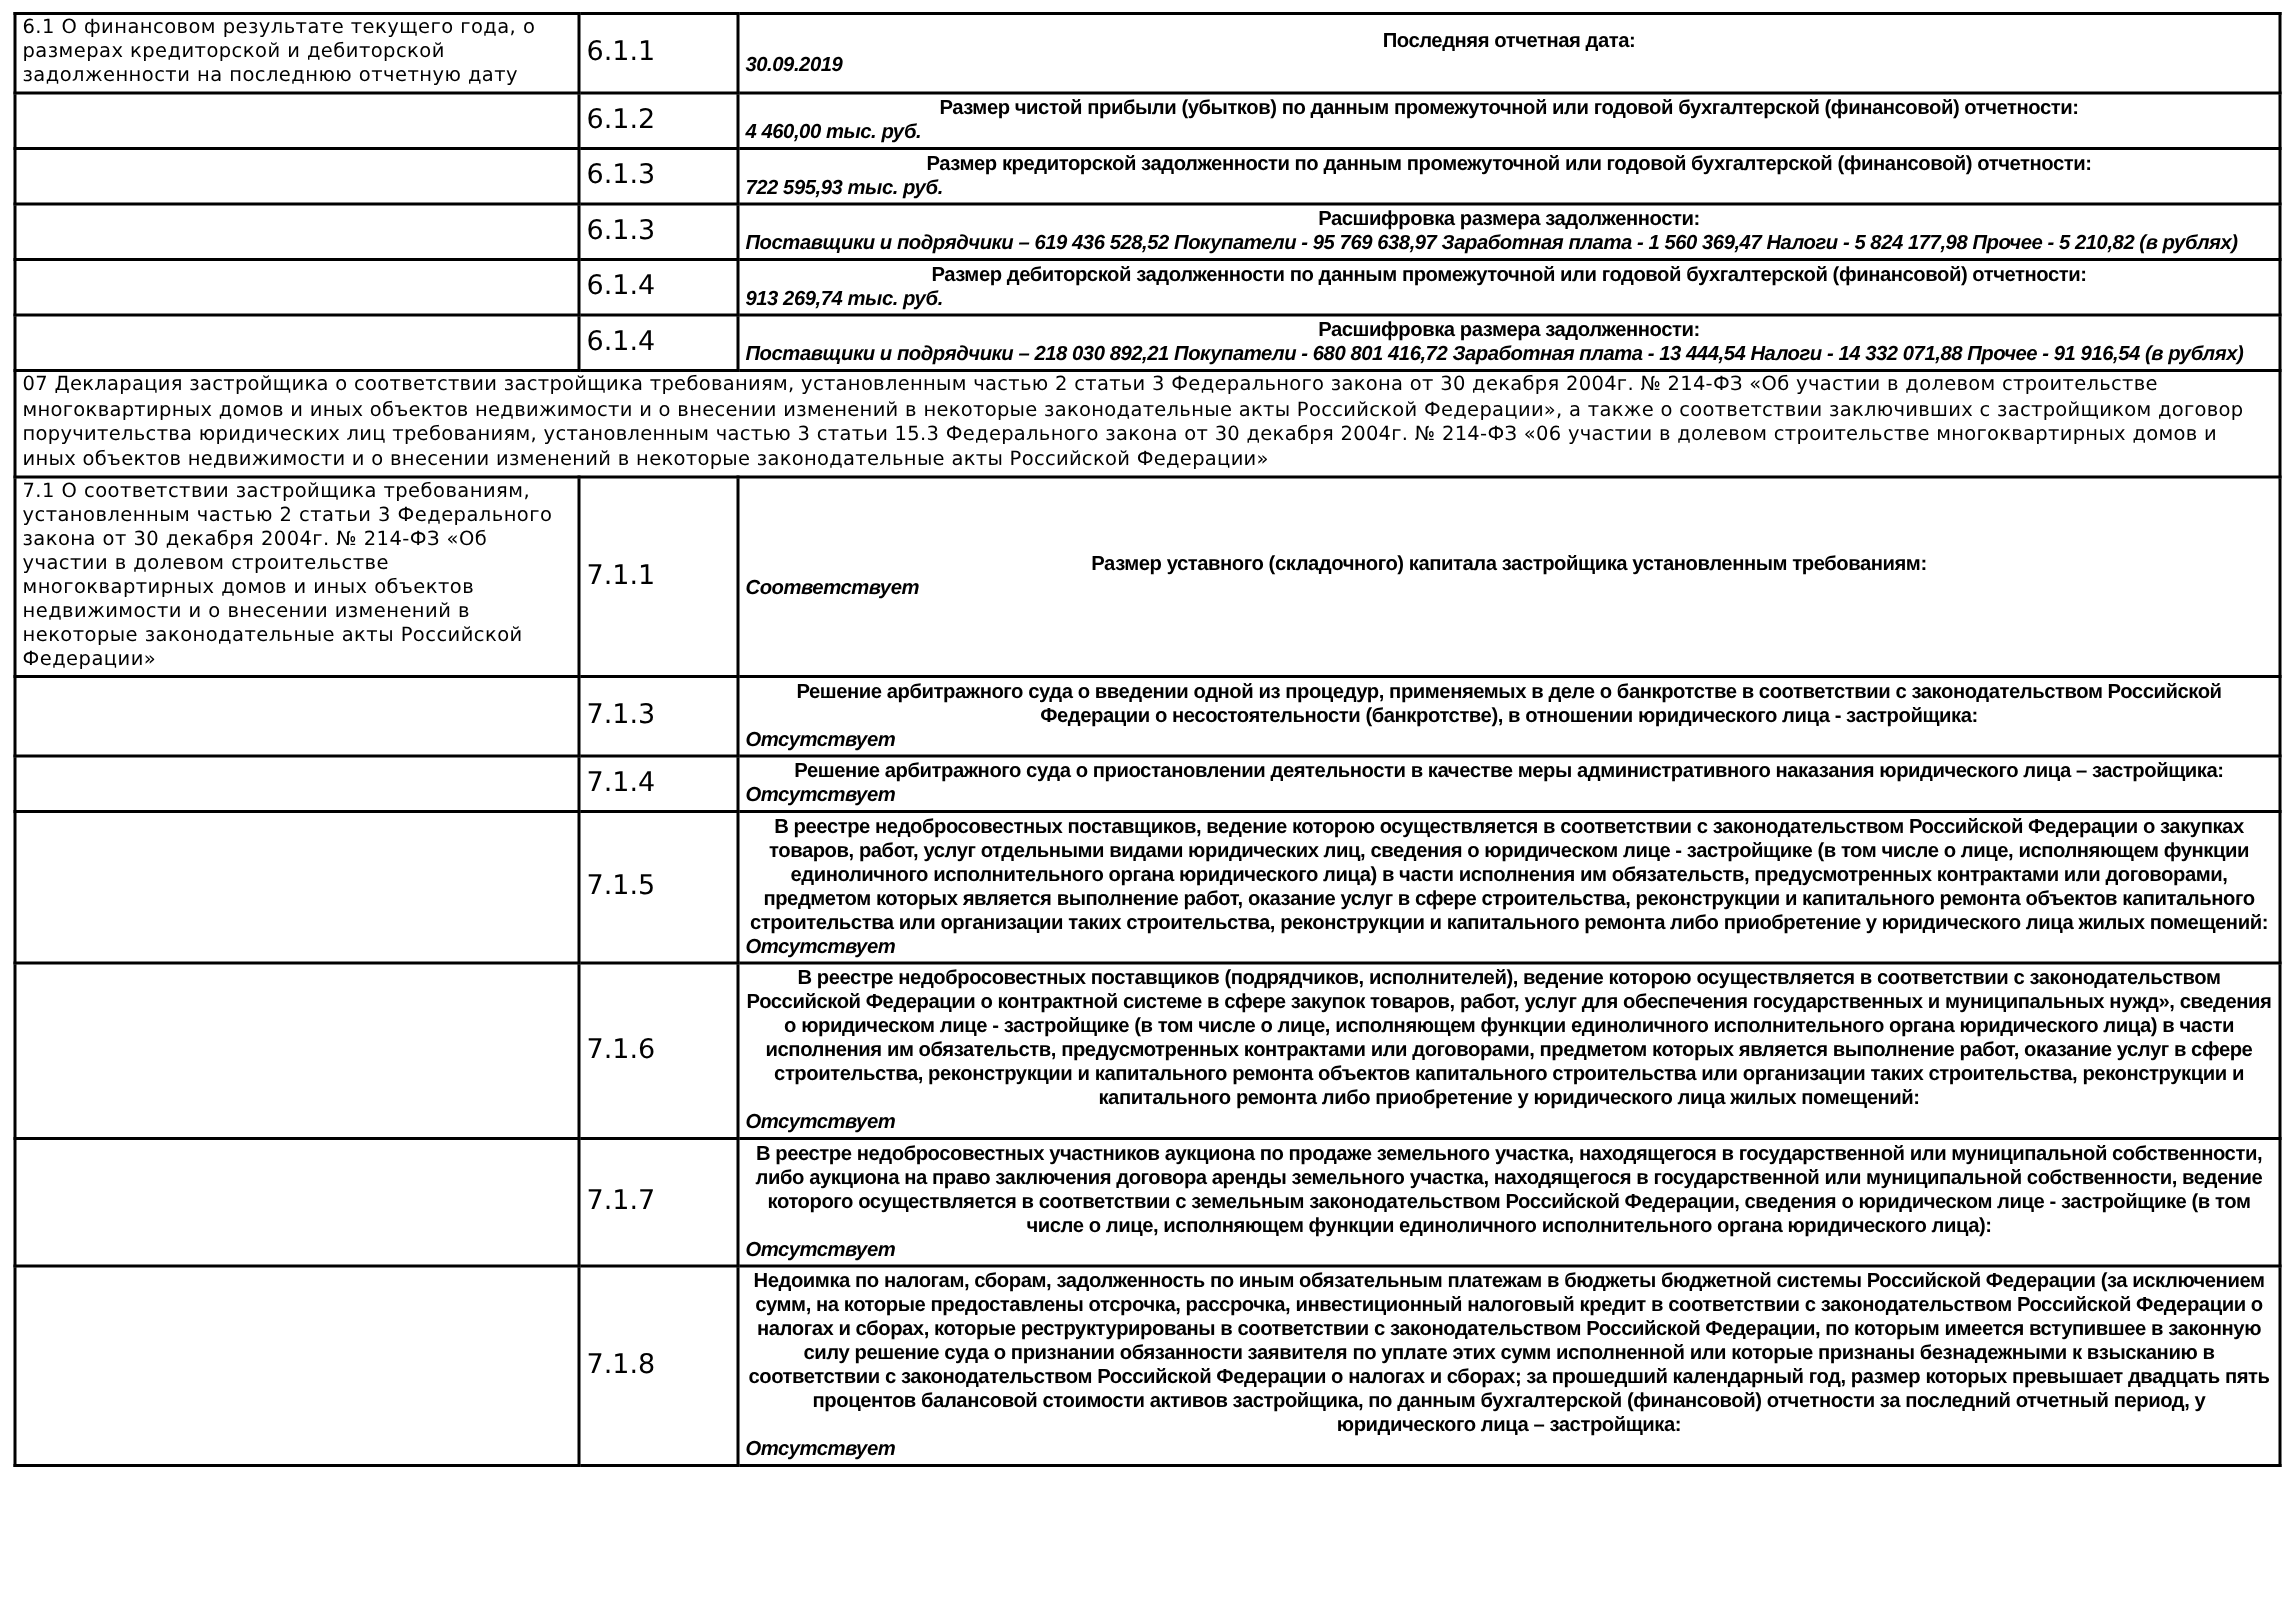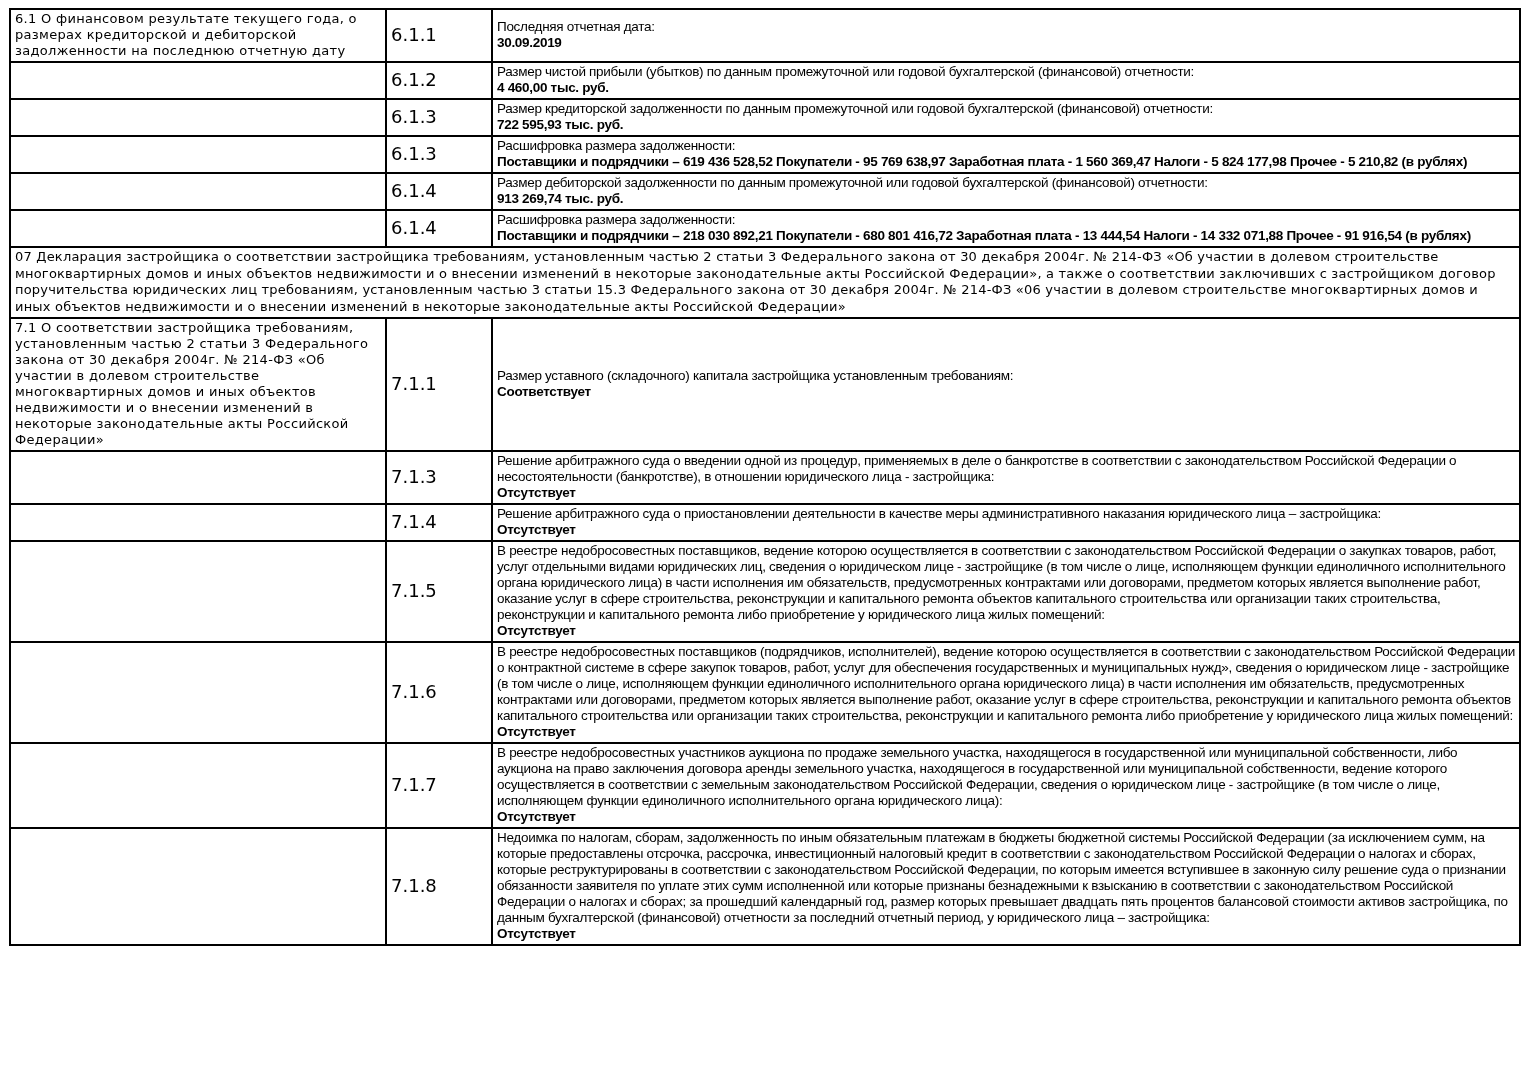--- a/index.html
+++ b/index.html
@@ -51,22 +51,22 @@
     line-height: 16px;
     vertical-align: middle;
   }
   tr.section-row td {
     font-family: "DejaVu Sans", sans-serif;
     font-size: 13px;
     letter-spacing: 0.2px;
     line-height: 16.5px;
     vertical-align: top;
   }
-  .item-label { font-weight: 400; }
-  .item-value { font-weight: 700; }
+  .item-label { font-weight: 700; text-align: center; }
+  .item-value { font-weight: 700; font-style: italic; }
 </style>
 </head>
 <body>
 
 <div class="page">
   <table class="decl-table">
     <colgroup>
       <col style="width:376px">
       <col style="width:106px">
       <col style="width:1028px">

